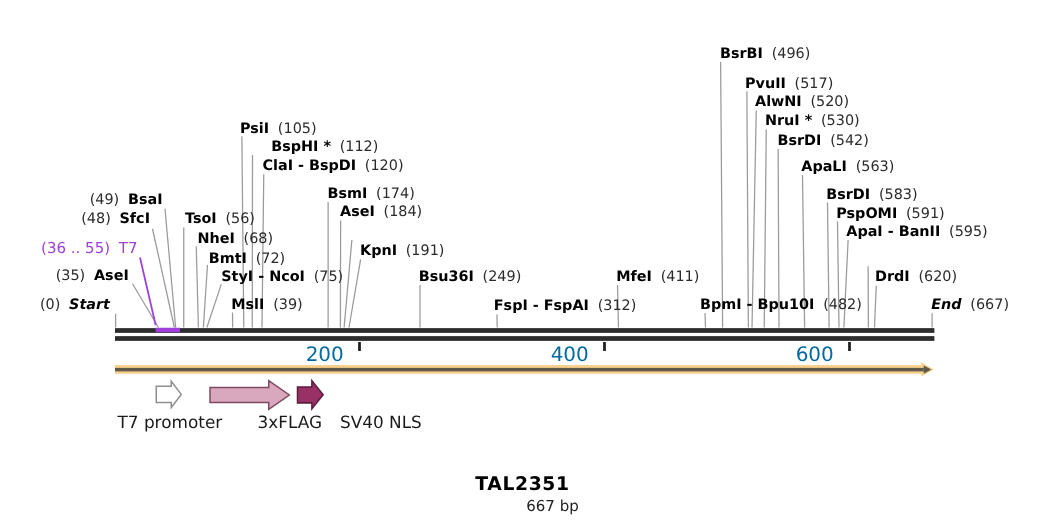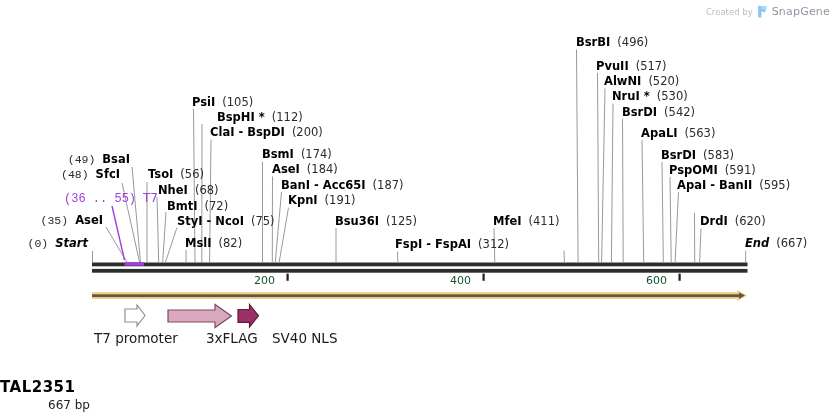--- a/index.html
+++ b/index.html
@@ -4,29 +4,29 @@
 <style>
   html,body{margin:0;padding:0;background:#ffffff;}
   .canvas{
     position:relative;width:836px;height:419px;background:#ffffff;overflow:hidden;
     font-family:"DejaVu Sans","Liberation Sans",sans-serif;
   }
   .layer{position:absolute;left:0;top:0;}
   .lbl{position:absolute;white-space:nowrap;font-size:11.5px;color:#2b2b2b;line-height:13px;}
   .lbl b{color:#000;font-weight:bold;margin-top:48px;}
   .lbl .pos{font-weight:normal;color:#2b2b2b;margin-left:7px;}
-  .lbl .pos-lead{font-weight:normal;color:#2b2b2b;margin-right:7px;margin-left:0;font-family:Liberation Mono, monospace;}
+  .lbl .pos-lead{font-weight:normal;color:#2b2b2b;margin-right:7px;margin-left:0;}
   .lbl.ra{transform:translateX(-100%);}
-  .lbl.t7{color:#9d3fd8;font-size:12px;margin-left:48px;}
+  .lbl.t7{color:#9d3fd8;font-size:12px;}
   .lbl.t7 .pos-lead{color:#9d3fd8;}
   .lbl.t7 .t7name{color:#9d3fd8;font-weight:normal;}
   .lbl .se{font-style:italic;font-weight:bold;color:#000;}
-  .tick-label{position:absolute;width:40px;text-align:center;font-size:11px;color:#14532d;}
+  .tick-label{position:absolute;width:40px;text-align:left;font-size:16px;color:#0369a1;}
   .feat-label{position:absolute;font-size:13.5px;color:#1a1a1a;white-space:nowrap;margin-left:31px;}
-  .title-wrap{position:absolute;left:0;top:378px;width:836px;text-align:left;}
+  .title-wrap{position:absolute;left:0;top:378px;width:836px;text-align:center;}
   .title-name{font-size:15px;font-weight:bold;color:#000;letter-spacing:0.5px;}
   .title-len{font-size:12px;color:#222;margin-top:2px;margin-left:48px;}
   .watermark{position:absolute;top:5px;right:6px;display:flex;align-items:center;gap:4px;}
   .wm-created{font-size:8.5px;color:#b9c0c7;}
   .wm-brand{font-size:11px;color:#8d97a1;font-weight:500;letter-spacing:0.2px;}
 </style>
 </head>
 <body>
 
 <div class="canvas">
@@ -94,32 +94,32 @@
   <div class="lbl ra" style="left:130px;top:153px"><span class="pos-lead">(49)</span><b>BsaI</b></div>
   <div class="lbl ra" style="left:120px;top:168px"><span class="pos-lead">(48)</span><b>SfcI</b></div>
   <div class="lbl ra t7" style="left:110px;top:192px"><span class="pos-lead">(36 .. 55)</span><span class="t7name">T7</span></div>
   <div class="lbl ra" style="left:103px;top:213.5px"><span class="pos-lead">(35)</span><b>AseI</b></div>
   <div class="lbl ra" style="left:88px;top:236.5px"><span class="pos-lead">(0)</span><span class="se">Start</span></div>
 
   <div class="lbl" style="left:148px;top:168px"><b>TsoI</b><span class="pos">(56)</span></div>
   <div class="lbl" style="left:158px;top:184px"><b>NheI</b><span class="pos">(68)</span></div>
   <div class="lbl" style="left:167px;top:199.5px"><b>BmtI</b><span class="pos">(72)</span></div>
   <div class="lbl" style="left:177px;top:214.5px"><b>StyI - NcoI</b><span class="pos">(75)</span></div>
-  <div class="lbl" style="left:185px;top:237px"><b>MslI</b><span class="pos">(82)</span></div>
+  <div class="lbl" style="left:185px;top:237px"><b>MslI</b><span class="pos">(39)</span></div>
 
   <div class="lbl" style="left:192px;top:95.5px"><b>PsiI</b><span class="pos">(105)</span></div>
   <div class="lbl" style="left:217px;top:110.5px"><b>BspHI *</b><span class="pos">(112)</span></div>
-  <div class="lbl" style="left:210px;top:126px"><b>ClaI - BspDI</b><span class="pos">(200)</span></div>
+  <div class="lbl" style="left:210px;top:126px"><b>ClaI - BspDI</b><span class="pos">(120)</span></div>
   <div class="lbl" style="left:262px;top:148px"><b>BsmI</b><span class="pos">(174)</span></div>
   <div class="lbl" style="left:272px;top:163px"><b>AseI</b><span class="pos">(184)</span></div>
-  <div class="lbl" style="left:281px;top:178.5px"><b>BanI - Acc65I</b><span class="pos">(187)</span></div>
   <div class="lbl" style="left:288px;top:194px"><b>KpnI</b><span class="pos">(191)</span></div>
-  <div class="lbl" style="left:335px;top:214.5px"><b>Bsu36I</b><span class="pos">(125)</span></div>
+  <div class="lbl" style="left:335px;top:214.5px"><b>Bsu36I</b><span class="pos">(249)</span></div>
   <div class="lbl" style="left:395px;top:238px"><b>FspI - FspAI</b><span class="pos">(312)</span></div>
   <div class="lbl" style="left:493px;top:214.5px"><b>MfeI</b><span class="pos">(411)</span></div>
+  <div class="lbl" style="left:560px;top:237px"><b>BpmI - Bpu10I</b><span class="pos">(482)</span></div>
 
   <div class="lbl" style="left:576px;top:36px"><b>BsrBI</b><span class="pos">(496)</span></div>
   <div class="lbl" style="left:596px;top:59.5px"><b>PvuII</b><span class="pos">(517)</span></div>
   <div class="lbl" style="left:604px;top:75px"><b>AlwNI</b><span class="pos">(520)</span></div>
   <div class="lbl" style="left:612px;top:90px"><b>NruI *</b><span class="pos">(530)</span></div>
   <div class="lbl" style="left:622px;top:105.5px"><b>BsrDI</b><span class="pos">(542)</span></div>
   <div class="lbl" style="left:641px;top:126.5px"><b>ApaLI</b><span class="pos">(563)</span></div>
   <div class="lbl" style="left:661px;top:148.5px"><b>BsrDI</b><span class="pos">(583)</span></div>
   <div class="lbl" style="left:669px;top:163.5px"><b>PspOMI</b><span class="pos">(591)</span></div>
   <div class="lbl" style="left:677px;top:178.5px"><b>ApaI - BanII</b><span class="pos">(595)</span></div>
@@ -132,22 +132,14 @@
 
   <div class="feat-label" style="left:63px;top:330px">T7 promoter</div>
   <div class="feat-label" style="left:175px;top:330px">3xFLAG</div>
   <div class="feat-label" style="left:241px;top:330px">SV40 NLS</div>
 
   <div class="title-wrap">
     <div class="title-name">TAL2351</div>
     <div class="title-len">667 bp</div>
   </div>
 
-  <div class="watermark">
-    <span class="wm-created">Created by</span>
-    <svg width="11" height="13" viewBox="0 0 11 13">
-      <path d="M1.2,0.5 L9.8,1.8 L8.2,7.2 L4.4,6.6 L4.4,12.5 L1.2,12.5 Z" fill="#85c9ef"></path>
-      <path d="M4.4,1.0 L9.8,1.8 L8.9,4.6 L4.4,3.9 Z" fill="#a9dbf6"></path>
-    </svg>
-    <span class="wm-brand">SnapGene</span>
-  </div>
 
 </div>
 
 </body></html>

